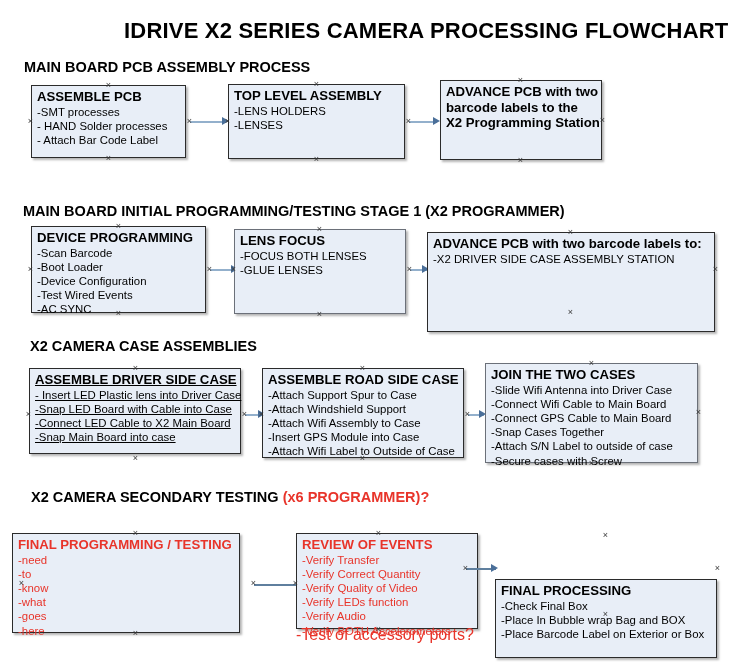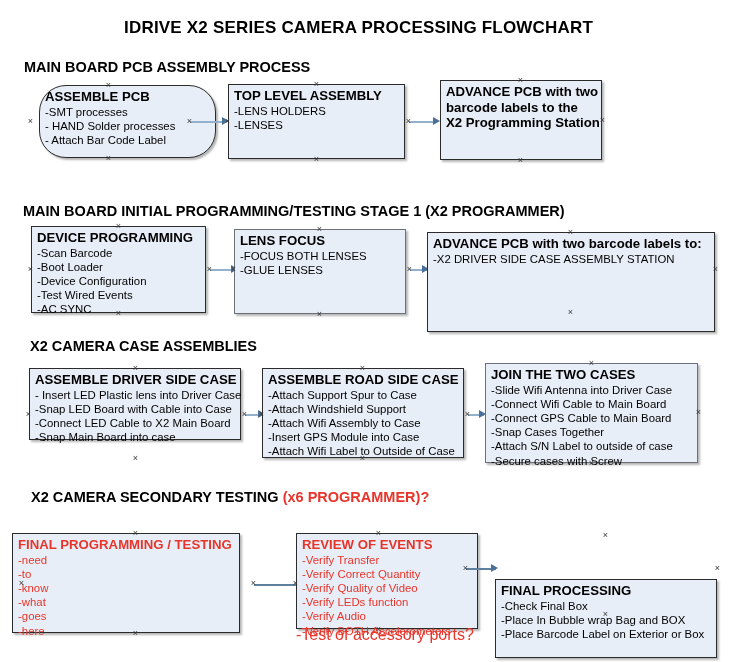--- a/index.html
+++ b/index.html
@@ -14,21 +14,21 @@
     position: relative;
     width: 747px;
     height: 662px;
     background: #ffffff;
     overflow: hidden;
   }
   .abs { position: absolute; }
 
   
   .doc-title {
-    font-size: 17px;
+    font-size: 22px;
     font-weight: bold;
     color: #000000;
     letter-spacing: 0.2px;
     white-space: nowrap;
   }
   .section-title {
     font-size: 14.5px;
     font-weight: bold;
     color: #000000;
     white-space: nowrap;
@@ -96,21 +96,21 @@
 </style>
 </head>
 <body>
 
 <div id="canvas">
 
   <div class="abs doc-title" style="left:124px; top:18px;">IDRIVE X2  SERIES CAMERA PROCESSING FLOWCHART</div>
 
   <div class="abs section-title" style="left:24px; top:59px;">MAIN BOARD PCB ASSEMBLY PROCESS</div>
 
-  <div class="node" style="left:39px; top:85px; width:177px; height:73px;border-radius:27px;">
+  <div class="node" style="left:31px; top:85px; width:155px; height:73px;">
     <div class="hd">ASSEMBLE PCB</div>
     <div class="ln">-SMT processes</div>
     <div class="ln">- HAND Solder processes</div>
     <div class="ln">- Attach Bar Code Label</div>
   </div>
   <div class="handle" style="left:27px; top:118px;"></div>
   <div class="handle" style="left:105px; top:82px;"></div>
   <div class="handle" style="left:105px; top:155px;"></div>
 
   <div class="conn" style="left:190px; top:121px; width:35px;"></div>
@@ -173,21 +173,21 @@
   <div class="node" style="left:427px; top:232px; width:288px; height:100px;">
     <div class="hd">ADVANCE PCB with two barcode labels to:</div>
     <div class="ln">-X2 DRIVER  SIDE  CASE  ASSEMBLY STATION</div>
   </div>
   <div class="handle" style="left:567px; top:229px;"></div>
   <div class="handle" style="left:567px; top:309px;"></div>
   <div class="handle" style="left:712px; top:266px;"></div>
 
   <div class="abs section-title" style="left:30px; top:338px;">X2 CAMERA CASE ASSEMBLIES</div>
 
-  <div class="node" style="left:29px; top:368px; width:212px; height:72px;">
+  <div class="node" style="left:29px; top:368px; width:212px; height:86px;text-decoration:underline;">
     <div class="hd">ASSEMBLE DRIVER SIDE CASE</div>
     <div class="ln">- Insert LED Plastic lens into Driver Case</div>
     <div class="ln">-Snap LED Board with Cable into Case</div>
     <div class="ln">-Connect LED Cable to X2 Main Board</div>
     <div class="ln">-Snap Main Board into case</div>
   </div>
   <div class="handle" style="left:25px; top:411px;"></div>
   <div class="handle" style="left:132px; top:365px;"></div>
   <div class="handle" style="left:132px; top:455px;"></div>
 

